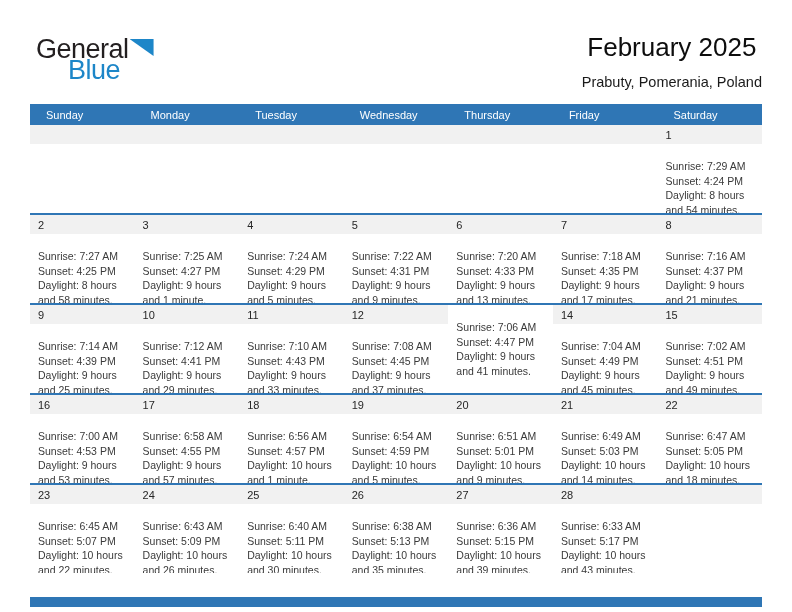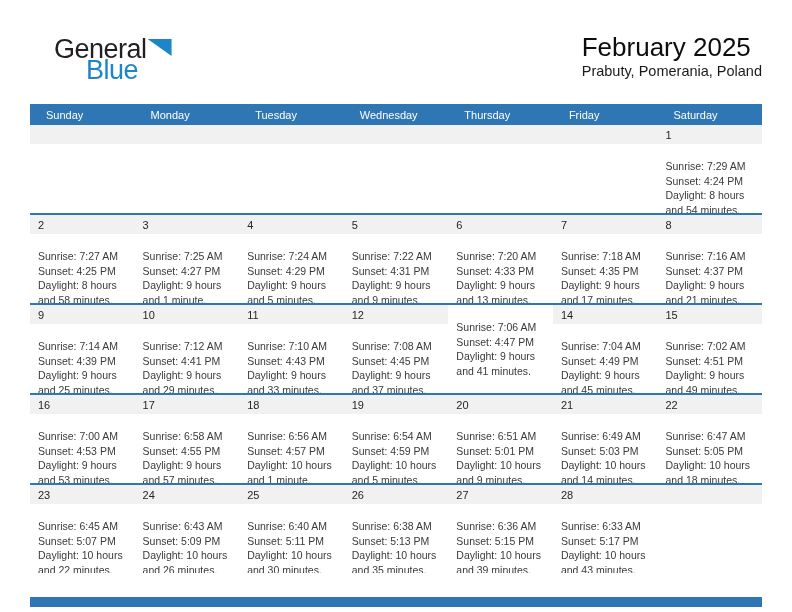--- a/index.html
+++ b/index.html
@@ -1,31 +1,31 @@
 <!DOCTYPE html>
 <html style="--accent-blue: #2f76b5; --band-gray: #f1f1f1; --logo-blue: #1d86c8;"><head>
 <meta charset="utf-8">
 <style>
   html,body{margin:0;padding:0;background:#fff;}
   .page{position:relative;width:792px;height:612px;background:#ffffff;overflow:hidden;
         font-family:"Liberation Sans",sans-serif;-webkit-font-smoothing:antialiased;}
 
   
-  .logo{position:absolute;left:54px;top:36px;}
+  .logo{position:absolute;left:36px;top:36px;}
   .logo-top{display:flex;align-items:flex-start;}
   .logo-general{font-size:27px;line-height:27px;color:#231f20;font-weight:500;letter-spacing:-0.5px;}
   .logo-triangle{width:24px;height:17px;background:var(--logo-blue);
                  clip-path:polygon(0 0,100% 0,100% 100%);margin-left:1px;margin-top:3px;}
   .logo-blue{font-size:27px;line-height:22px;color:var(--logo-blue);font-weight:500;
              letter-spacing:-0.5px;margin-left:32px;margin-top:-4px;}
 
   
-  .title-block{position:absolute;right:30px;top:32px;text-align:left;}
+  .title-block{position:absolute;right:30px;top:32px;text-align:center;}
   .month-title{font-size:26px;color:#0d0d0d;}
-  .location{font-size:14.5px;color:#1a1a1a;}
+  .location{font-size:14.5px;color:#1a1a1a;margin-top:11px;}
 
   
   .calendar{position:absolute;left:30px;top:104px;width:732px;}
   .weekday-row{display:flex;height:21px;background:var(--accent-blue);}
   .weekday-cell{flex:1;color:#ffffff;font-size:11px;line-height:22px;padding-left:16px;overflow:hidden;}
 
   .week-row{display:flex;height:88px;border-top:2px solid var(--accent-blue);background:#fff;}
   .week-row:first-child{border-top:none;}
   .day-cell{flex:1;overflow:hidden;}
   .day-num{height:19px;background:var(--band-gray);font-size:11px;color:#262626;

